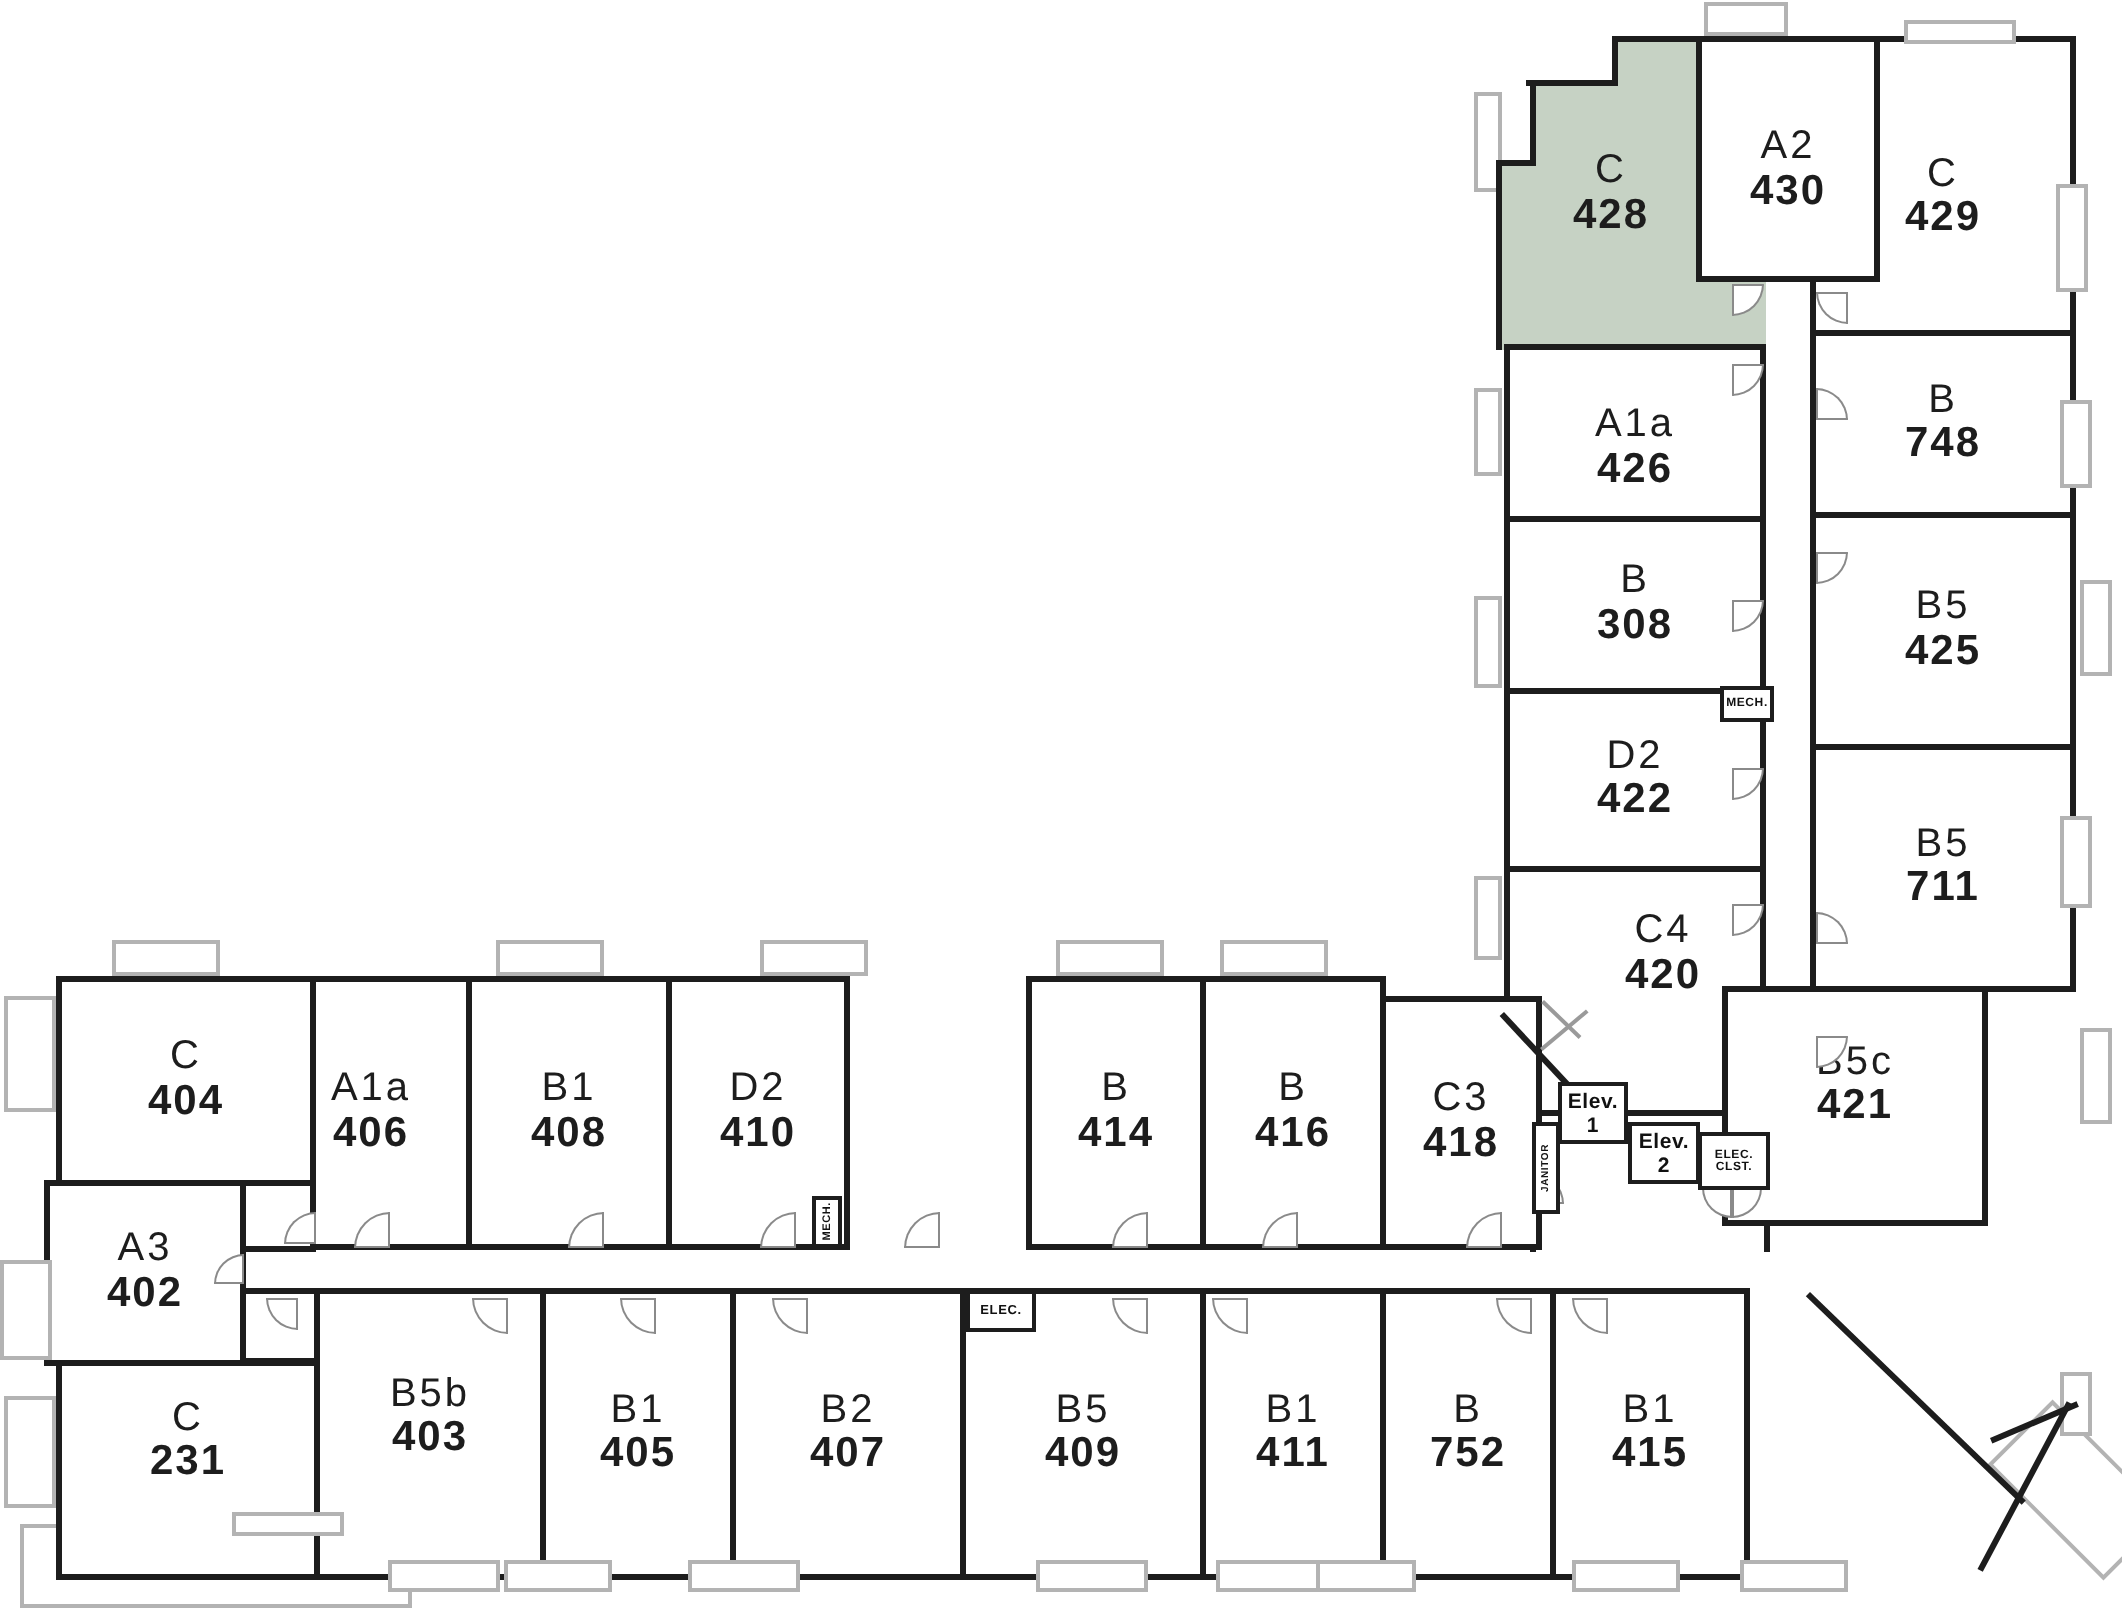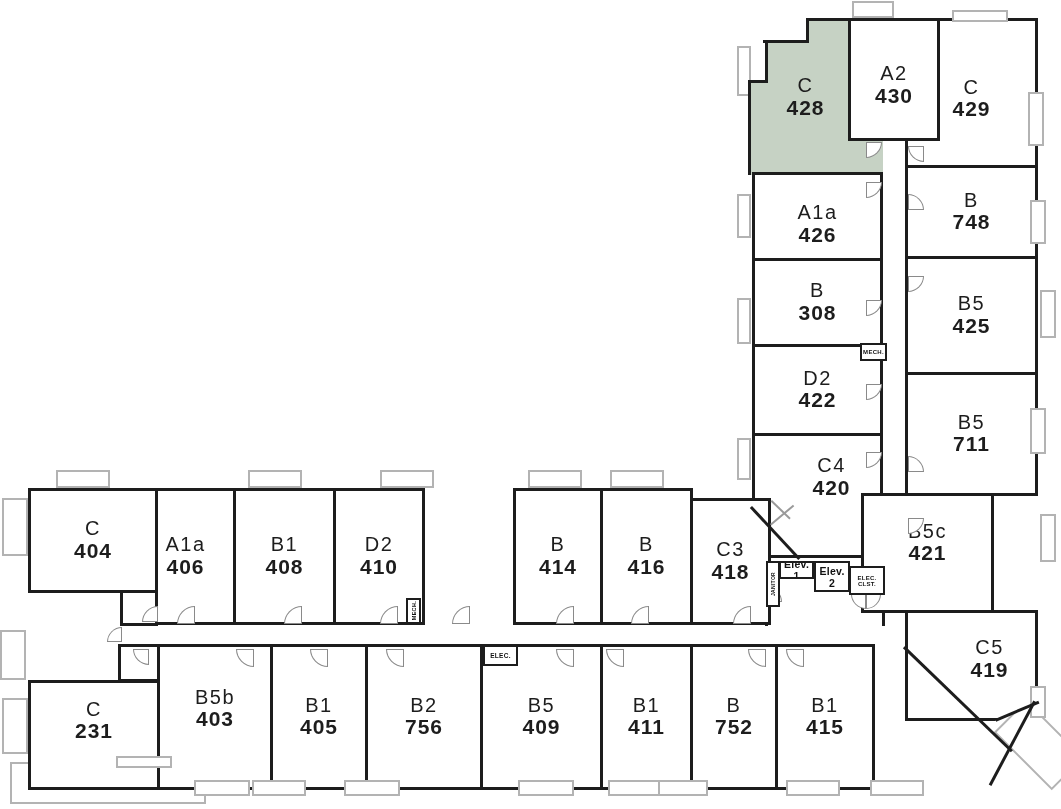--- a/index.html
+++ b/index.html
@@ -99,30 +99,30 @@
         <span class="t">B5</span>
         <span class="n">711</span>
       </div>
     </div>
     <div class="room" style="left: 861px; top: 493px; width: 133px; height: 120px;">
       <div class="lbl" style="top: -10px;">
         <span class="t">B5c</span>
         <span class="n">421</span>
       </div>
     </div>
-    <div class="room" style="left: 905px; top: 610px; width: 133px; height: 111px; clip-path: polygon(0px 0px, 133px 0px, 133px 92px, 90px 111px, 0px 111px);">
-      <div class="lbl" style="left: 18px; top: -6px;">
-        <span class="t">C5</span>
-        <span class="n">419</span>
-      </div>
-    </div>
     <div class="room" style="left: 28px; top: 488px; width: 130px; height: 105px;">
       <div class="lbl">
         <span class="t">C</span>
         <span class="n">404</span>
+      </div>
+    </div>
+    <div class="room" style="left: 22px; top: 590px; width: 101px; height: 93px;">
+      <div class="lbl">
+        <span class="t">A3</span>
+        <span class="n">402</span>
       </div>
     </div>
     <div class="room" style="left: 28px; top: 680px; width: 132px; height: 110px;">
       <div class="lbl" style="top: -14px;">
         <span class="t">C</span>
         <span class="n">231</span>
       </div>
     </div>
     <div class="room" style="left: 155px; top: 488px; width: 81px; height: 137px;">
       <div class="lbl" style="left: -10px;">
@@ -168,21 +168,21 @@
     </div>
     <div class="room" style="left: 270px; top: 644px; width: 98px; height: 146px;">
       <div class="lbl">
         <span class="t">B1</span>
         <span class="n">405</span>
       </div>
     </div>
     <div class="room" style="left: 365px; top: 644px; width: 118px; height: 146px;">
       <div class="lbl">
         <span class="t">B2</span>
-        <span class="n">756</span>
+        <span class="n">407</span>
       </div>
     </div>
     <div class="room" style="left: 480px; top: 644px; width: 123px; height: 146px;">
       <div class="lbl">
         <span class="t">B5</span>
         <span class="n">409</span>
       </div>
     </div>
     <div class="room" style="left: 600px; top: 644px; width: 93px; height: 146px;">
       <div class="lbl">
@@ -274,21 +274,21 @@
     <div class="door br" style="left: 866px; top: 594px; width: 15px; height: 15px;"></div>
     <div class="sbox" style="left: 860px; top: 343px; width: 27px; height: 18px; font-size: 6px;">
       <span>MECH.</span>
     </div>
     <div class="sbox vert" style="left: 406px; top: 598px; width: 15px; height: 26px; font-size: 5.5px;">
       <span>MECH.</span>
     </div>
     <div class="sbox" style="left: 483px; top: 645px; width: 35px; height: 21px; font-size: 6.5px;">
       <span>ELEC.</span>
     </div>
-    <div class="sbox" style="left: 779px; top: 561px; width: 35px; height: 18px; font-size: 10.5px;">
+    <div class="sbox" style="left: 779px; top: 541px; width: 35px; height: 31px; font-size: 10.5px;">
       <span>Elev. 1</span>
     </div>
     <div class="sbox" style="left: 814px; top: 561px; width: 36px; height: 31px; font-size: 10.5px;">
       <span>Elev. 2</span>
     </div>
     <div class="sbox" style="left: 849px; top: 566px; width: 36px; height: 29px; font-size: 6px;">
       <span>ELEC. CLST.</span>
     </div>
     <div class="sbox vert" style="left: 766px; top: 561px; width: 14px; height: 46px; font-size: 5px;">
       <span>JANITOR</span>

